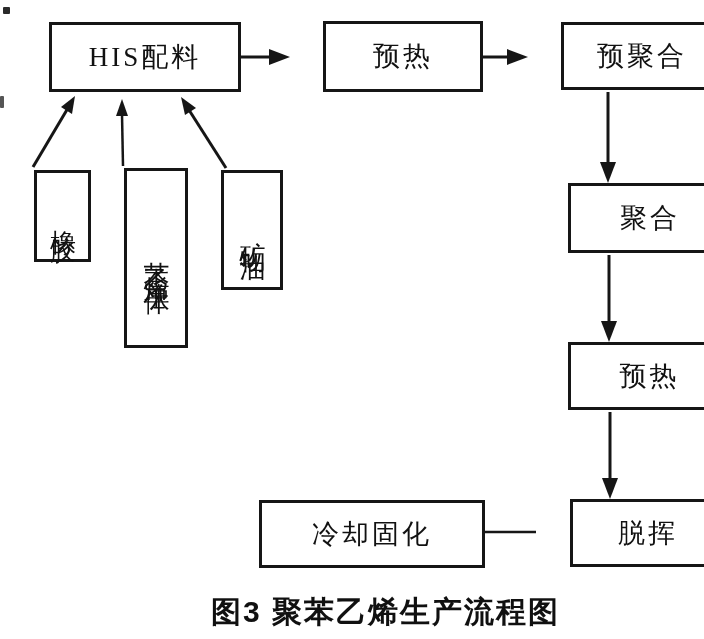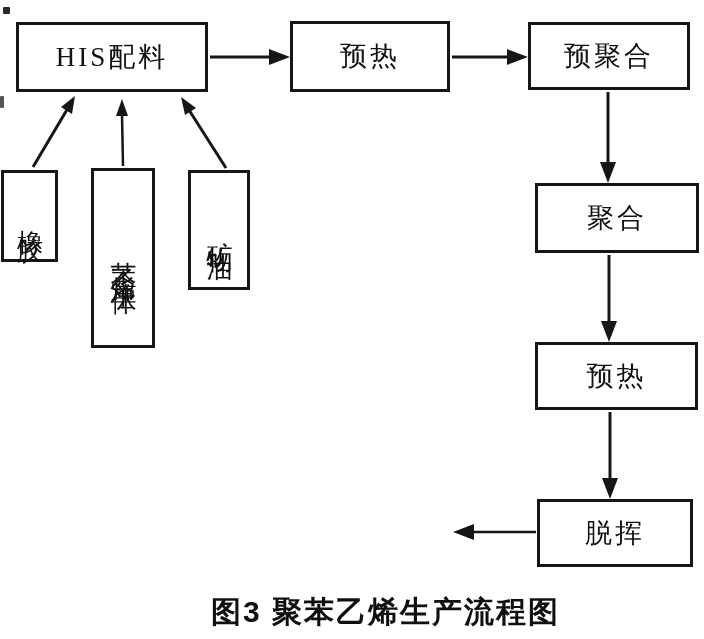--- a/index.html
+++ b/index.html
@@ -26,20 +26,21 @@
     box-sizing: border-box;
     background: #ffffff;
     display: flex;
     align-items: center;
     justify-content: center;
     color: #111111;
     font-size: 27px;
     letter-spacing: 3px;
     text-align: center;
     line-height: 1;
+    margin-left: 33px;
   }
   .box .lbl { white-space: nowrap; }
   .box.vertical .lbl {
     writing-mode: vertical-rl;
     text-orientation: upright;
     white-space: normal;
     letter-spacing: 7px;
   }
   .box.vertical { letter-spacing: 0; }
   #node-his     { left: 16px;  top: 22px;  width: 192px; height: 70px; }
@@ -136,20 +137,23 @@
   </div>
   <div class="box" id="node-poly">
     <span class="lbl">聚合</span>
   </div>
   <div class="box" id="node-preheat2">
     <span class="lbl">预热</span>
   </div>
   <div class="box" id="node-devol">
     <span class="lbl">脱挥</span>
   </div>
+  <div class="box" id="node-cooling">
+    <span class="lbl">冷却固化</span>
+  </div>
 
   <div class="box vertical" id="node-rubber">
     <span class="lbl">橡胶</span>
   </div>
   <div class="box vertical" id="node-styrene">
     <span class="lbl">苯乙烯单体</span>
   </div>
   <div class="box vertical" id="node-mineral">
     <span class="lbl">矿物油</span>
   </div>

